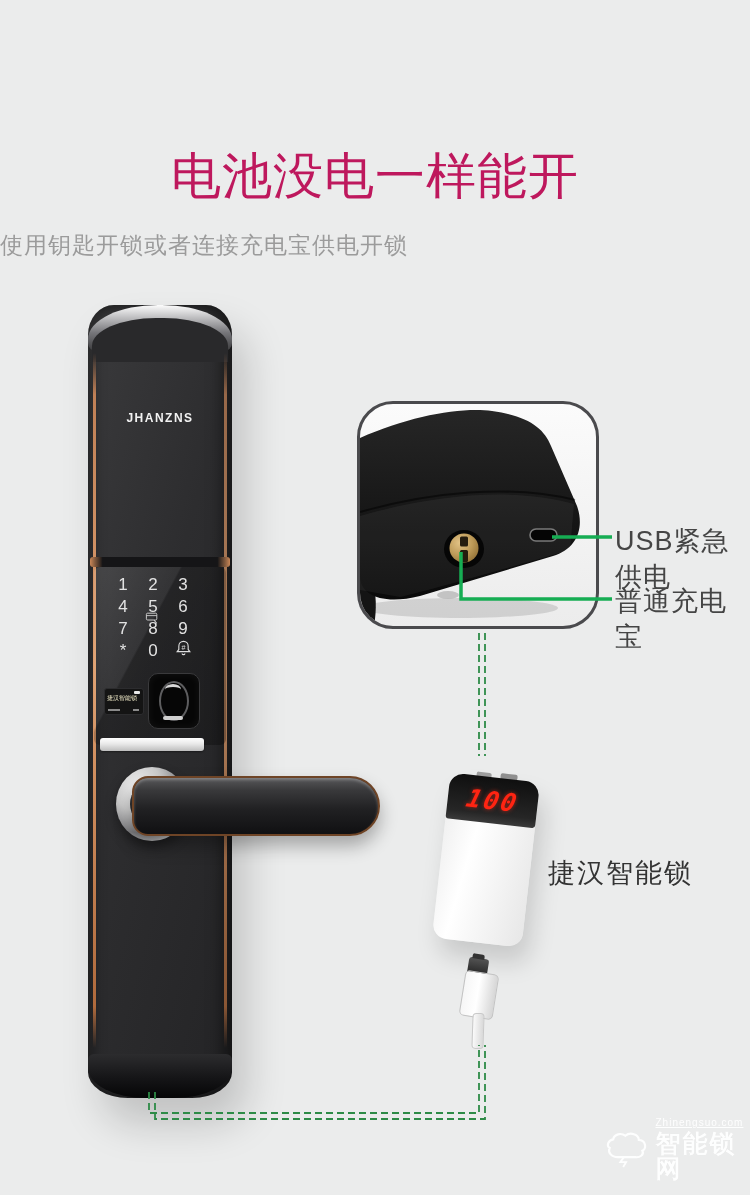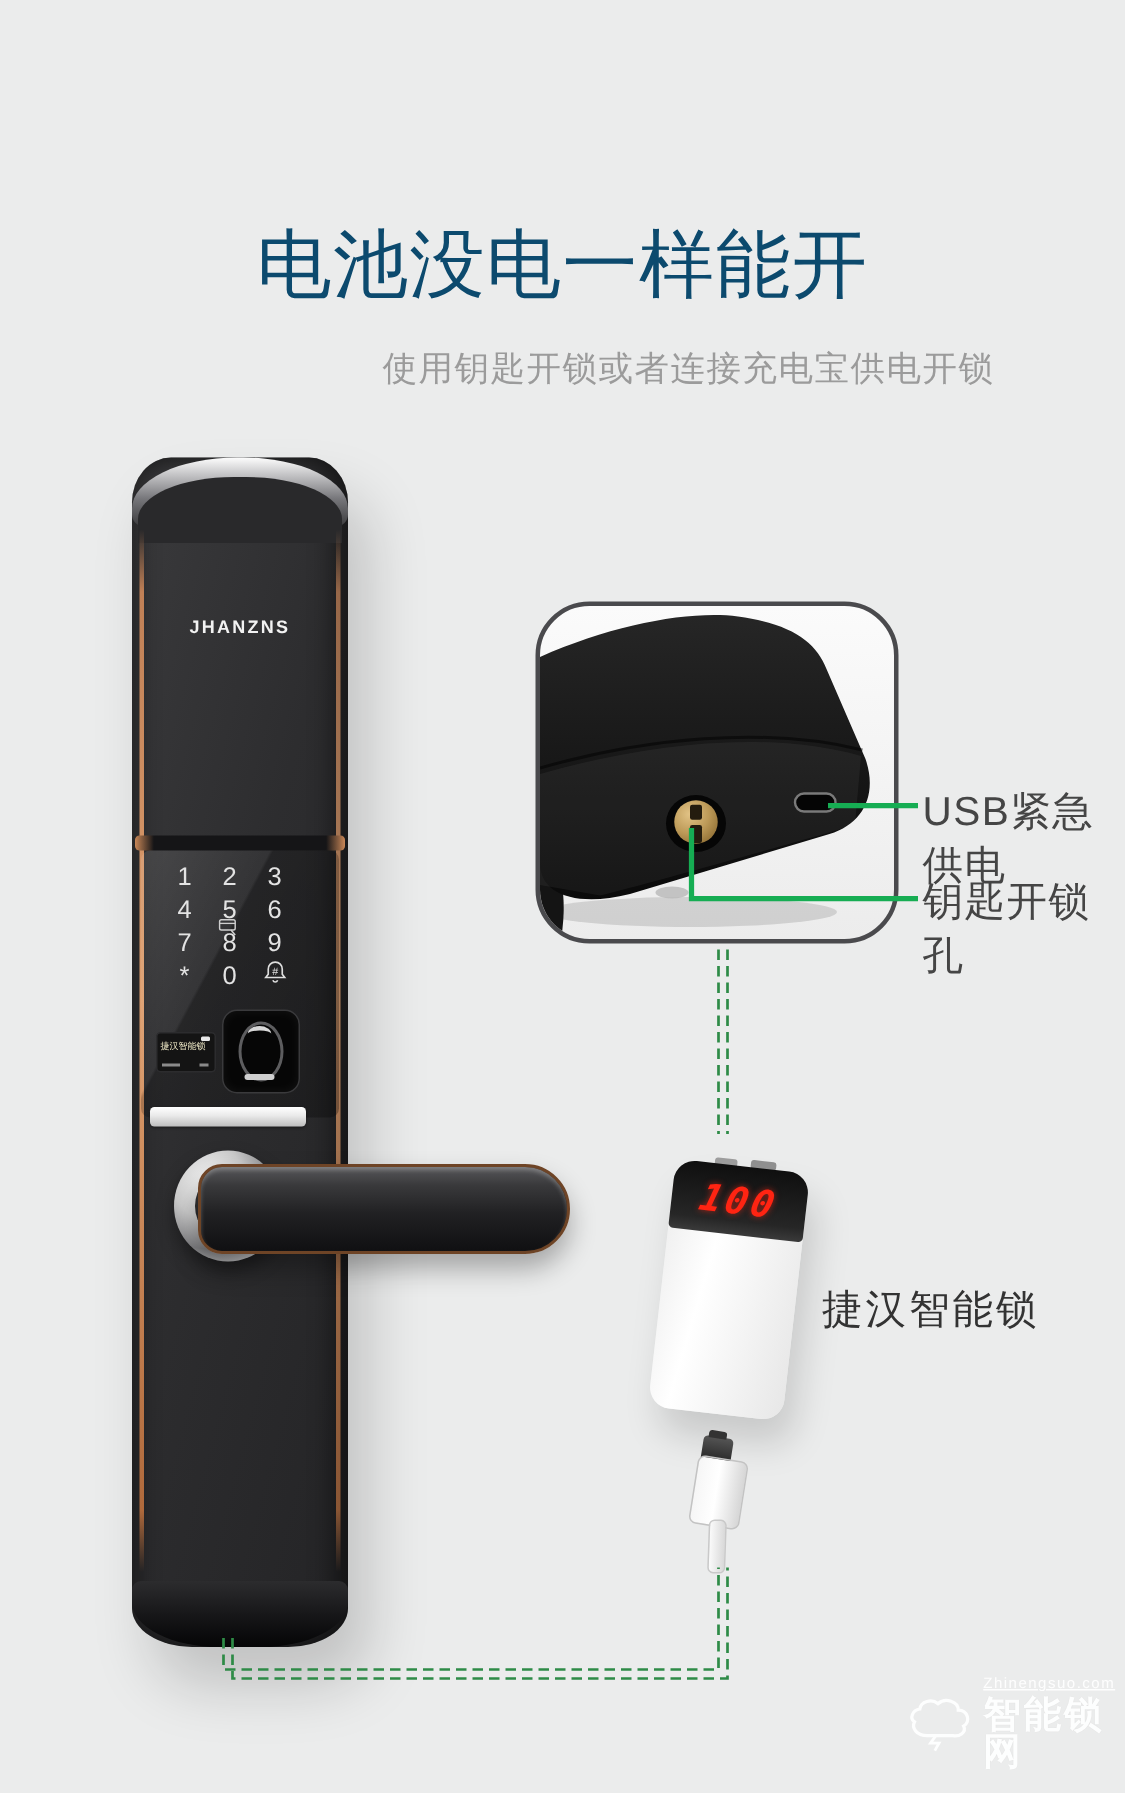--- a/index.html
+++ b/index.html
@@ -6,23 +6,23 @@
   body{font-family:"Liberation Sans","DejaVu Sans",sans-serif;}
   .canvas{position:relative;width:750px;height:1195px;background:#ebecec;overflow:hidden;}
 
   
   .titleRow{position:absolute;top:84px;left:0;width:750px;display:flex;justify-content:center;align-items:center;gap:12px;}
   .badge{display:inline-flex;align-items:center;justify-content:center;height:52px;padding:0 26px;
          border-radius:27px;background:linear-gradient(90deg,#3ec73c,#2bd7e3);
          color:#fff;font-size:31px;font-weight:600;letter-spacing:1px;}
   .bigTitle{font-size:49px;font-weight:900;color:#141414;letter-spacing:0px;}
   .headline{position:absolute;top:143px;left:0;width:750px;text-align:center;
-            font-size:50px;font-weight:400;color:#0c4a6e;letter-spacing:1px;}
-  .subtitle{position:absolute;top:230px;left:0;width:620px;text-align:right;
-            font-size:23px;color:#9b9b9b;letter-spacing:1px;margin-left:43px;}
+            font-size:50px;font-weight:400;color:#be185d;letter-spacing:1px;}
+  .subtitle{position:absolute;top:230px;left:0;width:620px;text-align:left;
+            font-size:23px;color:#9b9b9b;letter-spacing:1px;}
 
   
   .lock{position:absolute;left:88px;top:305px;width:144px;height:793px;}
   .lockBody{position:absolute;inset:0;background:linear-gradient(105deg,#3a3a3c 0%,#2d2d2f 45%,#242426 100%);
             border-radius:26px 26px 40px 40px / 30px 30px 26px 26px;
             box-shadow:inset -10px 0 16px rgba(0,0,0,.45), inset 8px 0 12px rgba(0,0,0,.25), 14px 26px 40px rgba(0,0,0,.18);}
   .lockTopCap{position:absolute;top:0;left:0;right:0;height:46px;
               background:linear-gradient(180deg,#fdfdfd 0%,#c4c4c6 25%,#76767a 60%,#3c3c3e 100%);
               border-radius:70px 70px 8px 8px / 34px 34px 8px 8px;}
   .lockTopInner{position:absolute;top:13px;left:4px;right:4px;height:44px;background:#29292b;
@@ -198,21 +198,21 @@
       <path d="M0,108 C 70,88 150,80 215,96" stroke="rgba(0,0,0,0.5)" stroke-width="2" fill="none"></path>
       <ellipse cx="104" cy="145" rx="20" ry="19" fill="#060606"></ellipse>
       <circle cx="104" cy="144" r="14.5" fill="url(#brassG)"></circle>
       <rect x="100" y="132.5" width="8" height="10" rx="1.5" fill="#241c0e"></rect>
       <rect x="100" y="146" width="8" height="12" rx="1.5" fill="#241c0e"></rect>
       <rect x="170" y="125" width="27" height="12" rx="6" fill="#050505" stroke="#7a7a7a" stroke-width="1.6"></rect>
     </svg>
   </div>
 
   <div class="annLabel annUsb">USB紧急供电</div>
-  <div class="annLabel annKey">钥匙开锁孔</div>
+  <div class="annLabel annKey">普通充电宝</div>
 
   <div class="powerbank">
     <div class="pbSlot1"></div>
     <div class="pbSlot2"></div>
     <div class="pbPanel">
       <span class="pbDisplay">100</span>
     </div>
   </div>
   <div class="pbLabel">
     <div>捷汉智能锁</div>

